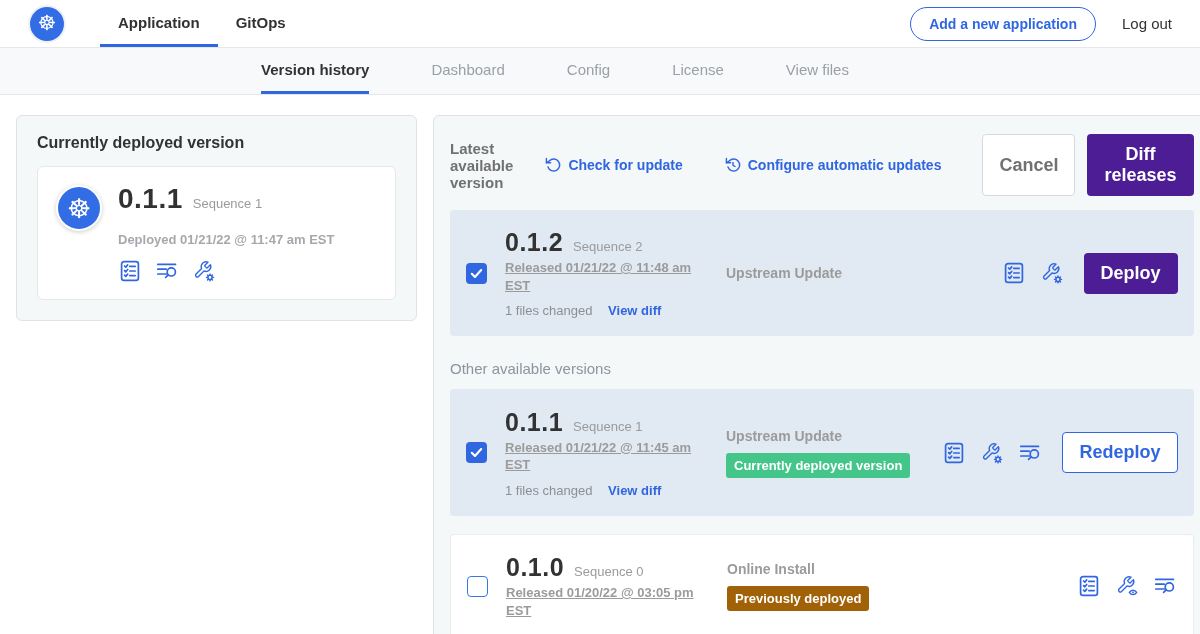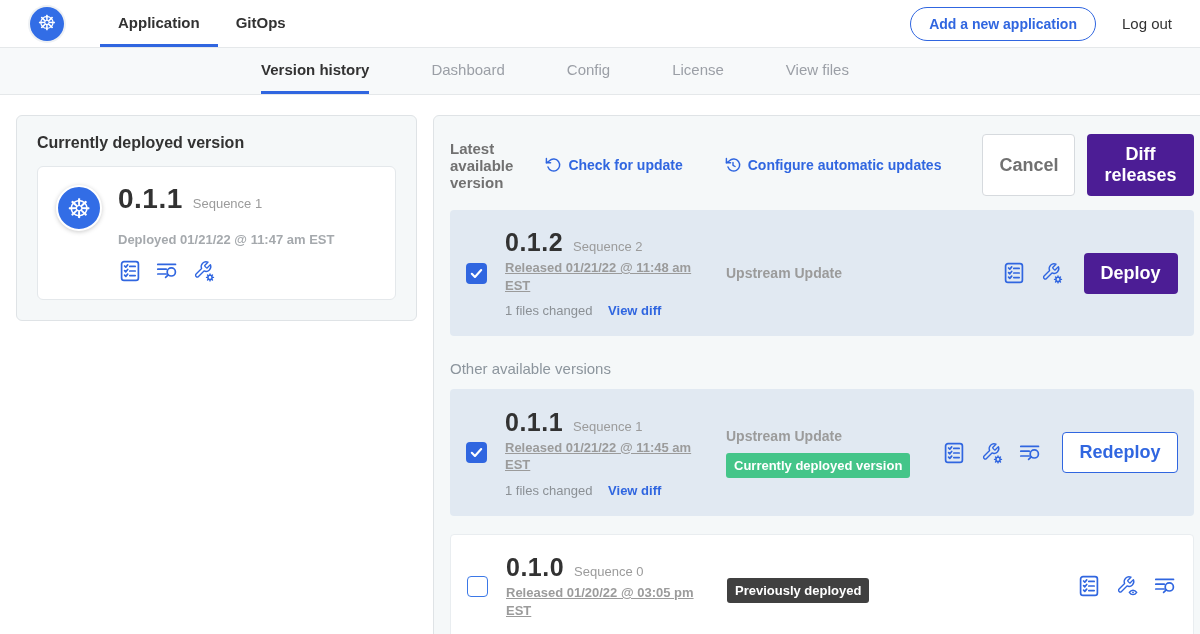--- a/index.html
+++ b/index.html
@@ -82,21 +82,21 @@
   .released { font-size:13px; color:#9b9b9b; font-weight:bold; margin-top:2px; max-width:198px; line-height:1.35;text-decoration:underline; }
   .files-line { margin-top:9px; font-size:13px; }
   .files-changed { color:#8b9095; }
   .view-diff { color:#3066e0; font-weight:bold; margin-left:12px; cursor:pointer; }
 
   .source-block { flex:1; align-self:center; }
   .source-label { font-size:14px; font-weight:bold; color:#9b9b9b; }
   .badge { display:inline-block; margin-top:9px; padding:5px 8px; border-radius:3px;
     color:#fff; font-size:13px; font-weight:bold; }
   .badge-green { background:#44c589; }
-  .badge-gray { background:#404040; }
+  .badge-gray { background:#a16207; }
 
   .row-actions { display:flex; align-items:center; gap:14px; margin-left:auto; }
   .row-actions .btn { margin-left:6px; }
 </style>
 </head>
 <body>
 
 <svg width="0" height="0" style="position:absolute" aria-hidden="true">
   <defs>
     <symbol id="i-checklist" viewBox="0 0 24 24" fill="none" stroke="currentColor" stroke-width="1.7" stroke-linecap="round" stroke-linejoin="round">
@@ -314,20 +314,21 @@
     <div class="version-row plain row-010" style="margin-top:18px">
       <div class="checkbox unchecked"></div>
       <div class="ver-block">
         <div class="ver-line">
           <span class="ver-num">0.1.0</span>
           <span class="seq">Sequence 0</span>
         </div>
         <div class="released">Released 01/20/22 @ 03:05 pm EST</div>
       </div>
       <div class="source-block">
+        <div class="source-label">Online Install</div>
         <span class="badge badge-gray">Previously deployed</span>
       </div>
       <div class="row-actions">
         <span class="icon">
             <svg>
               <use href="#i-checklist"></use>
             </svg>
           </span>
         <span class="icon">
             <svg>

